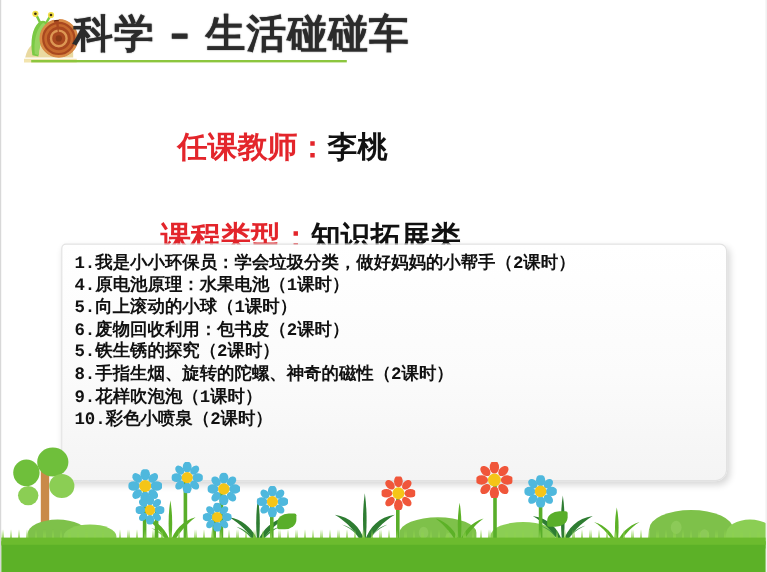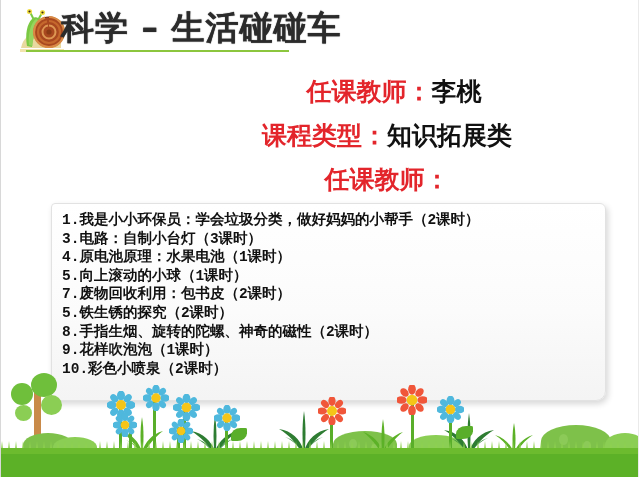--- a/index.html
+++ b/index.html
@@ -30,23 +30,24 @@
     text-shadow:0 0 1px #2b2b2b;
   }
   .title-rule{
     position:absolute;left:25px;top:50px;width:263px;height:2px;
     background:#8cc63e;
   }
 
   
   .info{position:absolute;left:0;top:70px;width:639px;}
   .info-line{
-    text-align:center;white-space:nowrap;
+    text-align:left;white-space:nowrap;
     font-size:25px;line-height:44px;
     font-family:"DejaVu Serif","Liberation Serif",serif;
+    margin-top:31px;
   }
   .info-line .lbl{color:#e3252b;font-weight:bold;}
   .info-line .val{color:#111111;font-weight:bold;}
   #line1{padding-left:147px;}
   #line2{padding-left:133px;}
   #line3{padding-left:133px;}
 
   
   .content-box{
     position:absolute;left:50px;top:203px;width:555px;height:198px;
@@ -133,24 +134,23 @@
     <div class="info-line" id="line2">
       <span class="lbl">课程类型：</span><span class="val">知识拓展类</span>
     </div>
     <div class="info-line" id="line3">
       <span class="lbl">任课教师：</span><span class="val"></span>
     </div>
   </div>
 
   <div class="content-box">
     <div class="course-item">1.我是小小环保员：学会垃圾分类，做好妈妈的小帮手（2课时）</div>
-    <div class="course-item">3.电路：自制小台灯（3课时）</div>
     <div class="course-item">4.原电池原理：水果电池（1课时）</div>
     <div class="course-item">5.向上滚动的小球（1课时）</div>
-    <div class="course-item">7.废物回收利用：包书皮（2课时）</div>
+    <div class="course-item">6.废物回收利用：包书皮（2课时）</div>
     <div class="course-item">5.铁生锈的探究（2课时）</div>
     <div class="course-item">8.手指生烟、旋转的陀螺、神奇的磁性（2课时）</div>
     <div class="course-item">9.花样吹泡泡（1课时）</div>
     <div class="course-item">10.彩色小喷泉（2课时）</div>
   </div>
 
   <div class="scenery">
 
     <div class="tree-trunk" style="left:33px;bottom:28px;width:7px;height:58px;"></div>
     <div class="tree-leaf" style="left:10px;bottom:72px;width:22px;height:22px;"></div>

